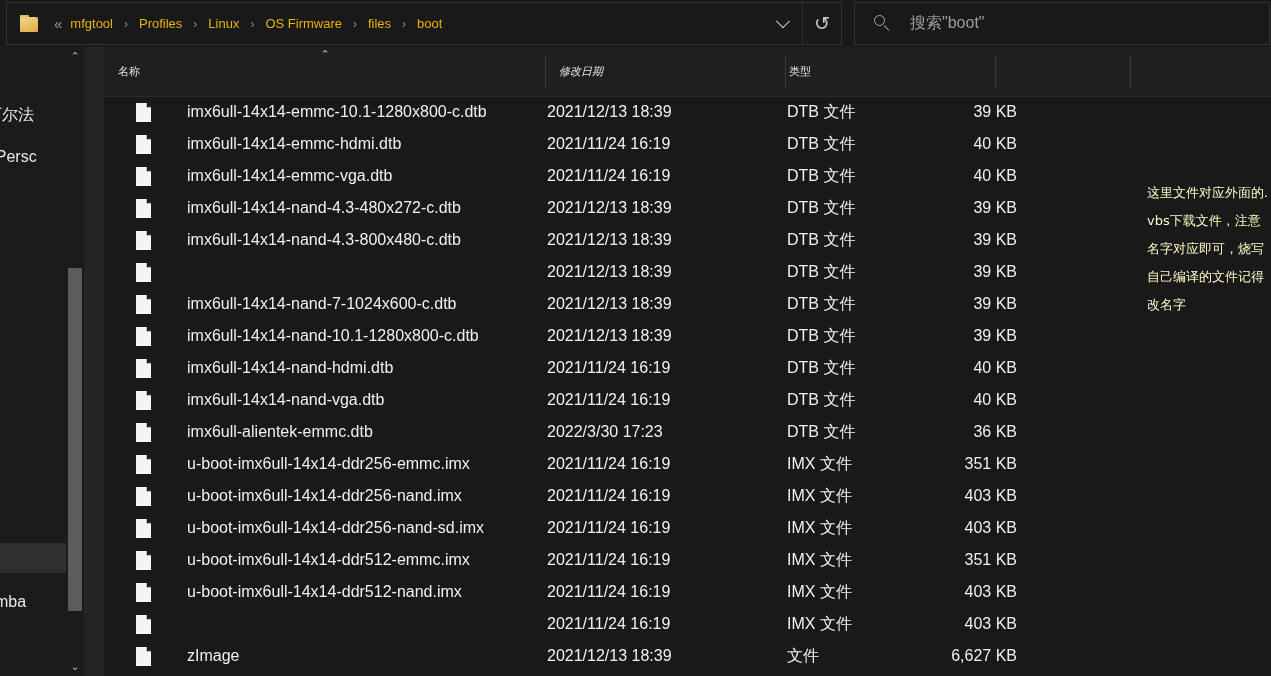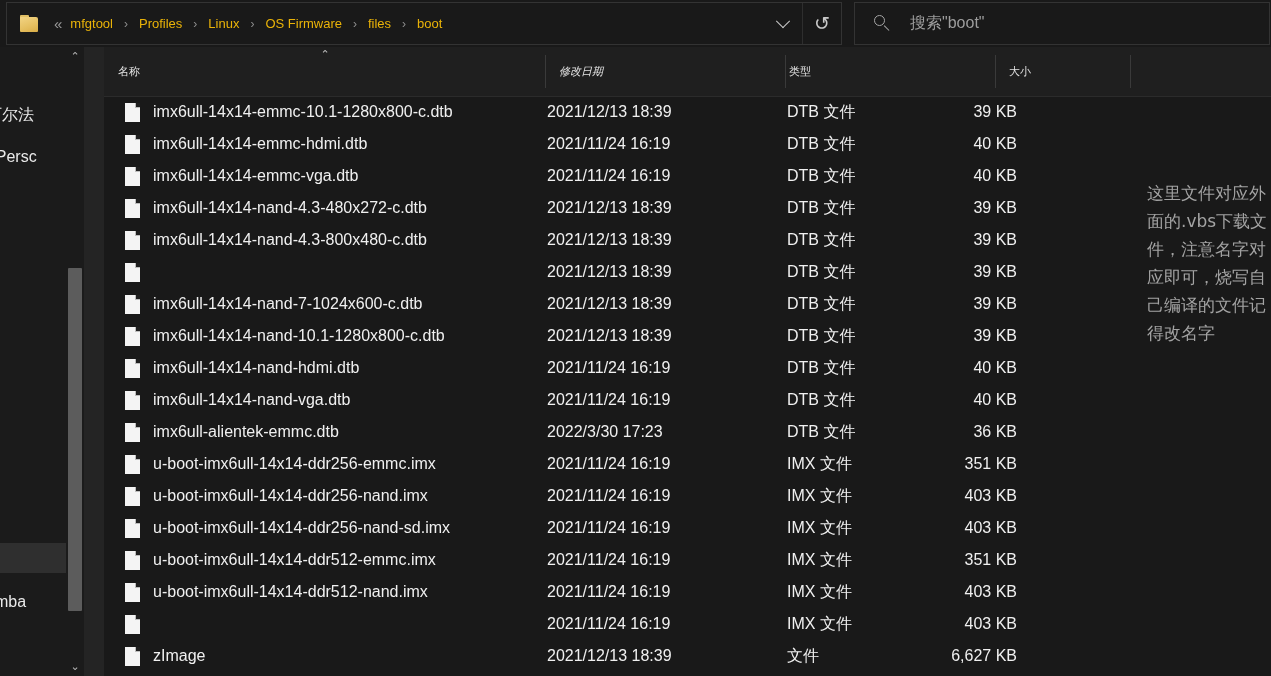--- a/index.html
+++ b/index.html
@@ -252,21 +252,21 @@
   .cell {
     position: absolute;
     top: 0;
     height: 32px;
     display: flex;
     align-items: center;
     font-size: 16px;
     color: #f0f0f0;
     white-space: nowrap;
   }
-  .cell-name { left: 21px; }
+  .cell-name { left: 32px; gap: 23px; }
   .cell-date { left: 443px; }
   .cell-type { left: 683px; }
   .cell-size {
     left: 791px;
     width: 122px;
     justify-content: flex-end;
   }
   .file-icon {
     width: 15px; height: 19px;
     margin-right: 13px;
@@ -290,23 +290,23 @@
     background: #1f1f1f;
     transform: none;
   }
 
   
   .annotation {
     position: absolute;
     left: 1147px;
     top: 179px;
     width: 124px;
-    font-size: 17px;
+    font-size: 13px;
     line-height: 28px;
-    color: #a3a3a3;
+    color: #fef9c3;
     font-family: "DejaVu Sans", sans-serif;
     word-break: break-all;
     text-align: left;
   }
 </style>
 </head>
 <body>
 
 <div class="window">
 
@@ -390,23 +390,20 @@
     <div class="col-cell" style="left:441px; width:240px;font-style:italic;">
       <span>修改日期</span>
     </div>
     <div class="col-divider" style="left:681px;"></div>
 
     <div class="col-cell" style="left:655px; width:210px;margin-left:16px;">
       <span>类型</span>
     </div>
     <div class="col-divider" style="left:891px;"></div>
 
-    <div class="col-cell" style="left:891px; width:135px;">
-      <span>大小</span>
-    </div>
     <div class="col-divider" style="left:1026px;"></div>
   </div>
   <div class="sort-indicator">⌃</div>
 
   <div class="filelist" id="filelist">
       <div class="row">
         <div class="cell cell-name">
           <span class="file-icon">
             <span class="sheet"></span>
             <span class="foldline"></span>

